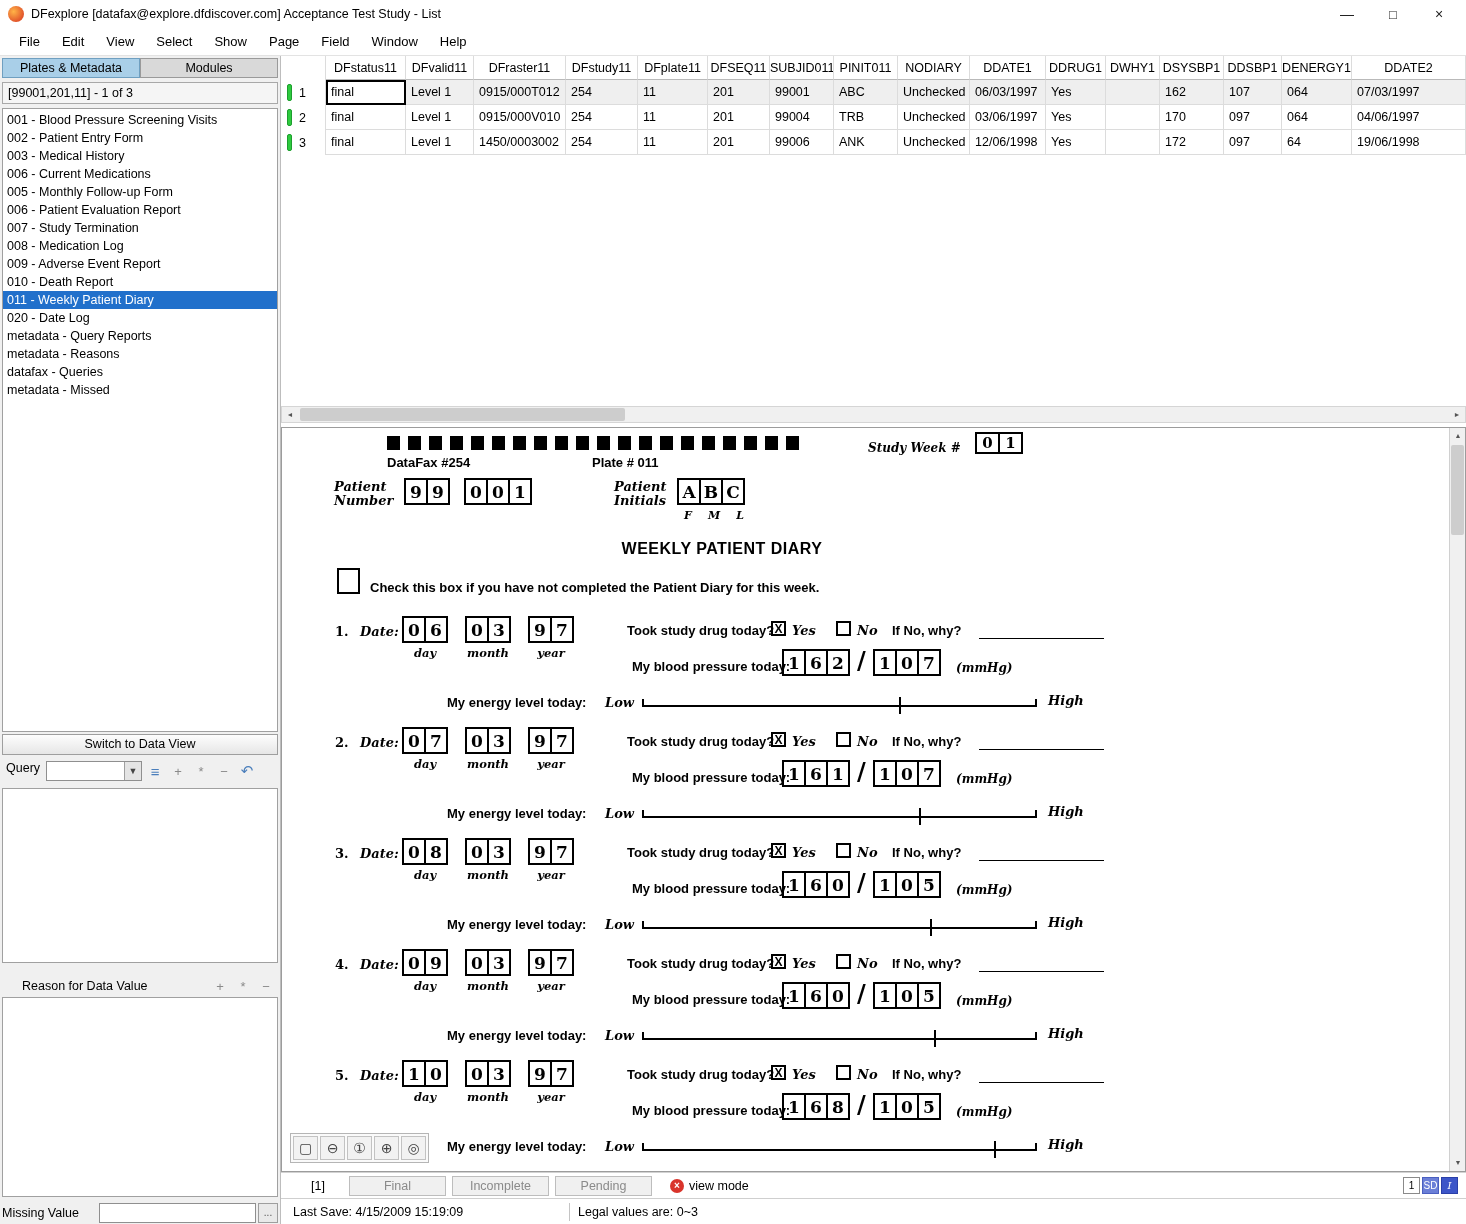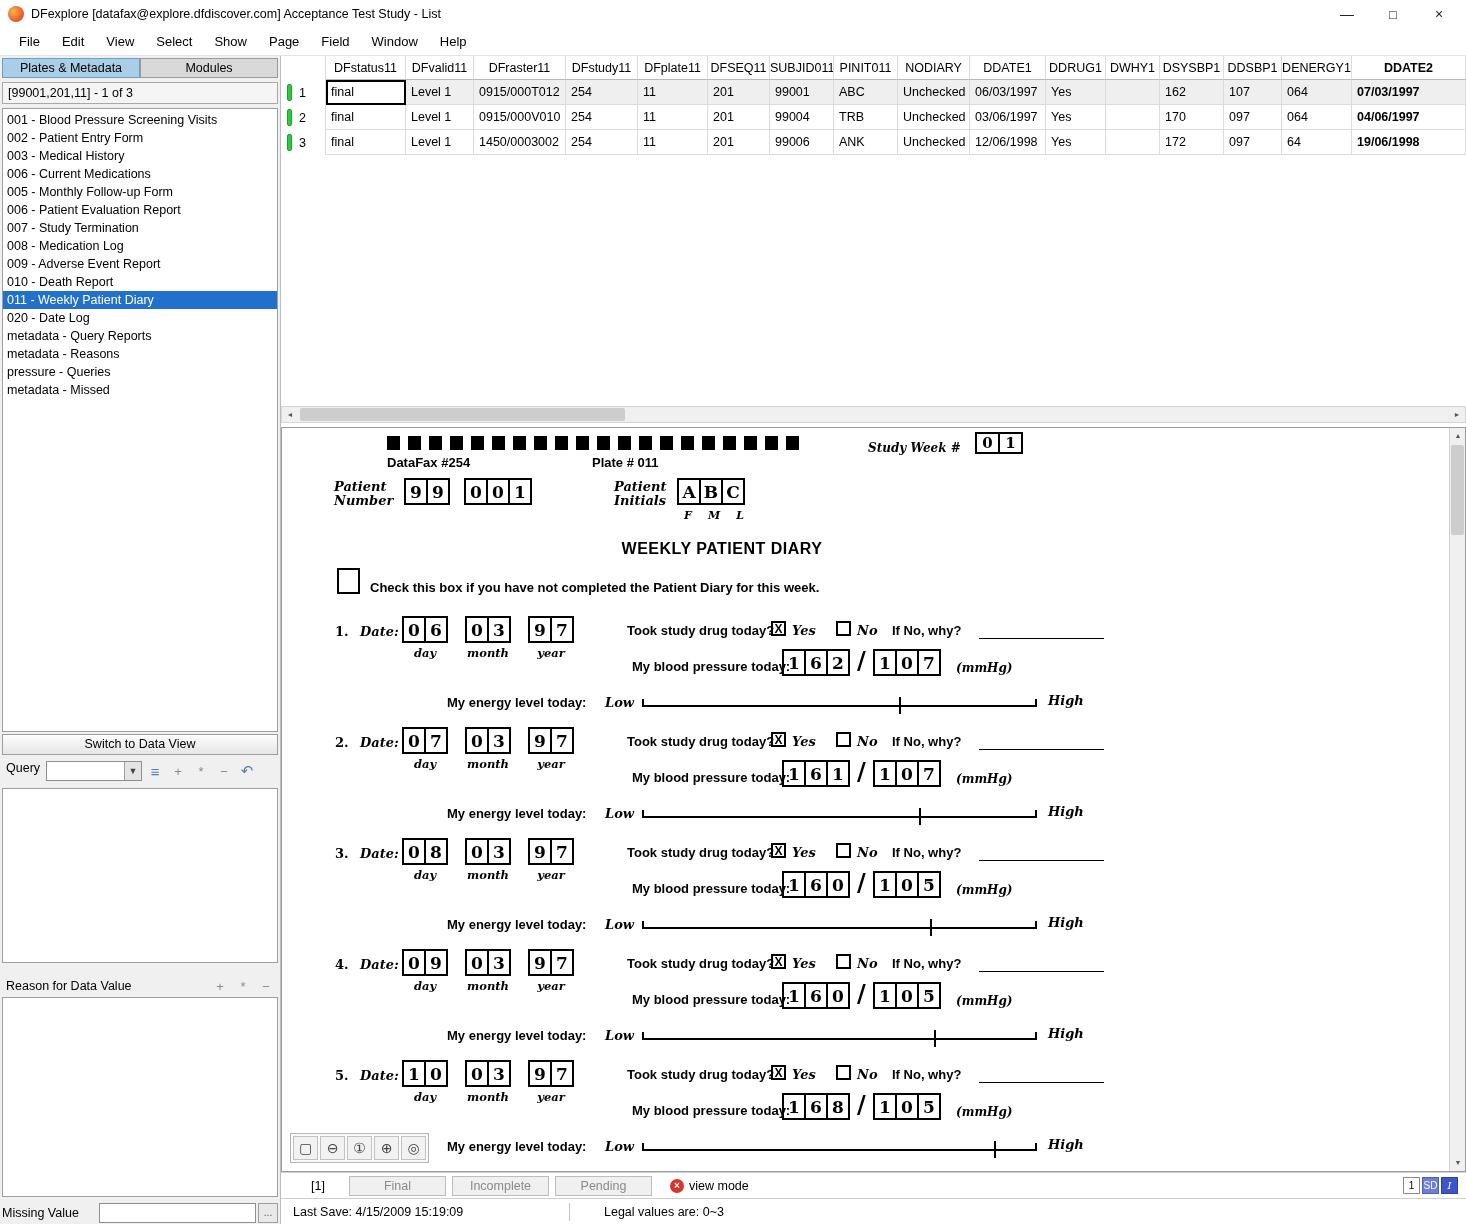--- a/index.html
+++ b/index.html
@@ -31,21 +31,21 @@
   .plate-item { font-size:12.5px; line-height:18px; padding:0 0 0 4px; white-space:nowrap; }
   .plate-item.sel { background:#2170cb; color:#fff; }
   .switch-btn { position:absolute; top:678px; left:2px; right:2px; height:21px; background:linear-gradient(#fdfdfd,#e6e6e6); border:1px solid #9e9e9e; text-align:center; font-size:12.5px; line-height:19px; }
   .query-row { position:absolute; top:705px; left:2px; right:2px; height:24px; display:flex; align-items:flex-start; }
   .query-lbl { font-size:12.5px; padding:0 6px 0 4px; }
   .combo { width:96px; height:20px; background:#fff; border:1px solid #8f8f8f; position:relative; }
   .combo .arrow-btn { position:absolute; right:0; top:0; width:17px; height:18px; background:#e4e4e4; border-left:1px solid #9f9f9f; text-align:center; font-size:9px; line-height:18px; color:#444; }
   .mini-btn { width:20px; height:20px; margin-left:3px; display:flex; align-items:center; justify-content:center; font-size:13px; color:#8a8a8a; background:#f0f0f0; }
   .mini-btn.blue { color:#4a7ebb; font-size:15px; }
   .query-box { position:absolute; top:732px; left:2px; right:2px; height:175px; background:#fff; border:1px solid #a0a0a0; }
-  .reason-head { position:absolute; top:919px; left:2px; right:2px; height:22px; display:flex; align-items:center; }
+  .reason-head { position:absolute; top:919px; left:18px; right:2px; height:22px; display:flex; align-items:center; }
   .reason-lbl { font-size:12.5px; padding-left:4px; }
   .reason-btns { margin-left:auto; display:flex; padding-right:2px; }
   .reason-box { position:absolute; top:941px; left:2px; right:2px; height:200px; background:#fff; border:1px solid #a0a0a0; }
   .missing-row { position:absolute; top:1146px; left:2px; right:2px; height:21px; display:flex; align-items:center; }
   .missing-lbl { font-size:12.5px; padding-right:20px; }
   .missing-input { flex:1; height:20px; background:#fff; border:1px solid #8f8f8f; }
   .browse-btn { width:20px; height:20px; margin-left:2px; border:1px solid #9e9e9e; background:#e9e9e9; text-align:center; font-size:10px; line-height:18px; color:#555; }
 
   
   .main { position:absolute; left:281px; top:0; right:0; bottom:0; background:#fff; }
@@ -57,21 +57,21 @@
   .tcell { border-right:1px solid #dcdcdc; border-bottom:1px solid #dcdcdc; font-size:12.5px; line-height:24px; padding-left:5px; white-space:nowrap; overflow:hidden; }
   .thead .tcell { text-align:center; padding-left:0; border-bottom:1px solid #b9b9b9; }
   .gut { width:45px; flex:0 0 45px; display:flex; align-items:center; padding-left:6px; border-right:1px solid #dcdcdc; }
   .gbar { width:5px; height:17px; border-radius:2px; background:#2ecb3f; border:1px solid #1d9e2e; margin-right:7px; }
   .rnum { font-size:12.5px; }
   .c0{width:80px;flex:0 0 80px;} .c1{width:68px;flex:0 0 68px;} .c2{width:92px;flex:0 0 92px;}
   .c3{width:72px;flex:0 0 72px;} .c4{width:70px;flex:0 0 70px;} .c5{width:62px;flex:0 0 62px;}
   .c6{width:64px;flex:0 0 64px;} .c7{width:64px;flex:0 0 64px;} .c8{width:72px;flex:0 0 72px;}
   .c9{width:76px;flex:0 0 76px;} .c10{width:60px;flex:0 0 60px;} .c11{width:54px;flex:0 0 54px;}
   .c12{width:64px;flex:0 0 64px;} .c13{width:58px;flex:0 0 58px;} .c14{width:70px;flex:0 0 70px;}
-  .c15{width:80px;flex:1;font-weight:bold;}
+  .c15{width:80px;flex:1;}
   .r0 .tcell { background:#efefef; }
   .tcell.focus { outline:2px solid #000; outline-offset:-2px; background:#fff !important; }
 
   
   .hscroll { position:absolute; top:350px; left:0; right:0; height:17px; background:#f0f0f0; border:1px solid #d5d5d5; display:flex; align-items:center; }
   .sb-arrow { width:16px; height:15px; text-align:center; font-size:7px; color:#555; line-height:15px; flex:0 0 16px; }
   .h-thumb { width:325px; height:13px; background:#cdcdcd; border-radius:2px; margin-left:2px; }
   .h-track-fill { flex:1; }
   .vscroll { position:absolute; right:0; top:0; bottom:0; width:16px; background:#f0f0f0; border-left:1px solid #d0d0d0; }
   .v-thumb { position:absolute; top:17px; left:1px; width:13px; height:90px; background:#cdcdcd; border-radius:2px; }
@@ -112,21 +112,21 @@
   .viewmode { display:flex; align-items:center; margin-left:12px; font-size:12.5px; }
   .err-ico { width:14px; height:14px; border-radius:50%; background:#d9342b; color:#fff; font-size:10px; line-height:14px; text-align:center; margin-right:5px; font-weight:bold; }
   .sb-right { margin-left:auto; display:flex; gap:2px; padding-right:8px; }
   .badge { width:17px; height:17px; font-size:10px; line-height:15px; text-align:center; }
   .badge.page { background:#fff; border:1px solid #8a8a8a; color:#000; }
   .badge.sd { background:#6b7fd7; color:#fff; border:1px solid #4a5fc0; }
   .badge.imode { background:#3c55c8; color:#fff; border:1px solid #2a3fa8; font-style:italic; font-family:"DejaVu Serif",serif; }
   .infobar { position:absolute; top:1142px; left:0; right:0; bottom:0; border-top:1px solid #cfcfcf; display:flex; align-items:center; font-size:12.5px; background:#fff; }
   .lastsave { padding-left:12px; width:288px; }
   .info-div { width:1px; height:18px; background:#c4c4c4; }
-  .legal { padding-left:8px;margin-left:26px; }
+  .legal { padding-left:8px; }
 </style>
 </head>
 <body>
 
 <div class="titlebar">
   <span class="app-icon"></span>
   <span class="title-text">DFexplore [datafax@explore.dfdiscover.com] Acceptance Test Study - List</span>
   <span class="win-controls">
     <span class="win-btn">—</span>
     <span class="win-btn max">□</span>
@@ -163,21 +163,21 @@
       <div class="plate-item">005 - Monthly Follow-up Form</div>
       <div class="plate-item">006 - Patient Evaluation Report</div>
       <div class="plate-item">007 - Study Termination</div>
       <div class="plate-item">008 - Medication Log</div>
       <div class="plate-item">009 - Adverse Event Report</div>
       <div class="plate-item">010 - Death Report</div>
       <div class="plate-item sel">011 - Weekly Patient Diary</div>
       <div class="plate-item">020 - Date Log</div>
       <div class="plate-item">metadata - Query Reports</div>
       <div class="plate-item">metadata - Reasons</div>
-      <div class="plate-item">pressure - Queries</div>
+      <div class="plate-item">datafax - Queries</div>
       <div class="plate-item">metadata - Missed</div>
     </div>
 
     <div class="switch-btn">Switch to Data View</div>
 
     <div class="query-row">
       <span class="query-lbl">Query</span>
       <span class="combo">
         <span class="arrow-btn">▼</span>
       </span>

